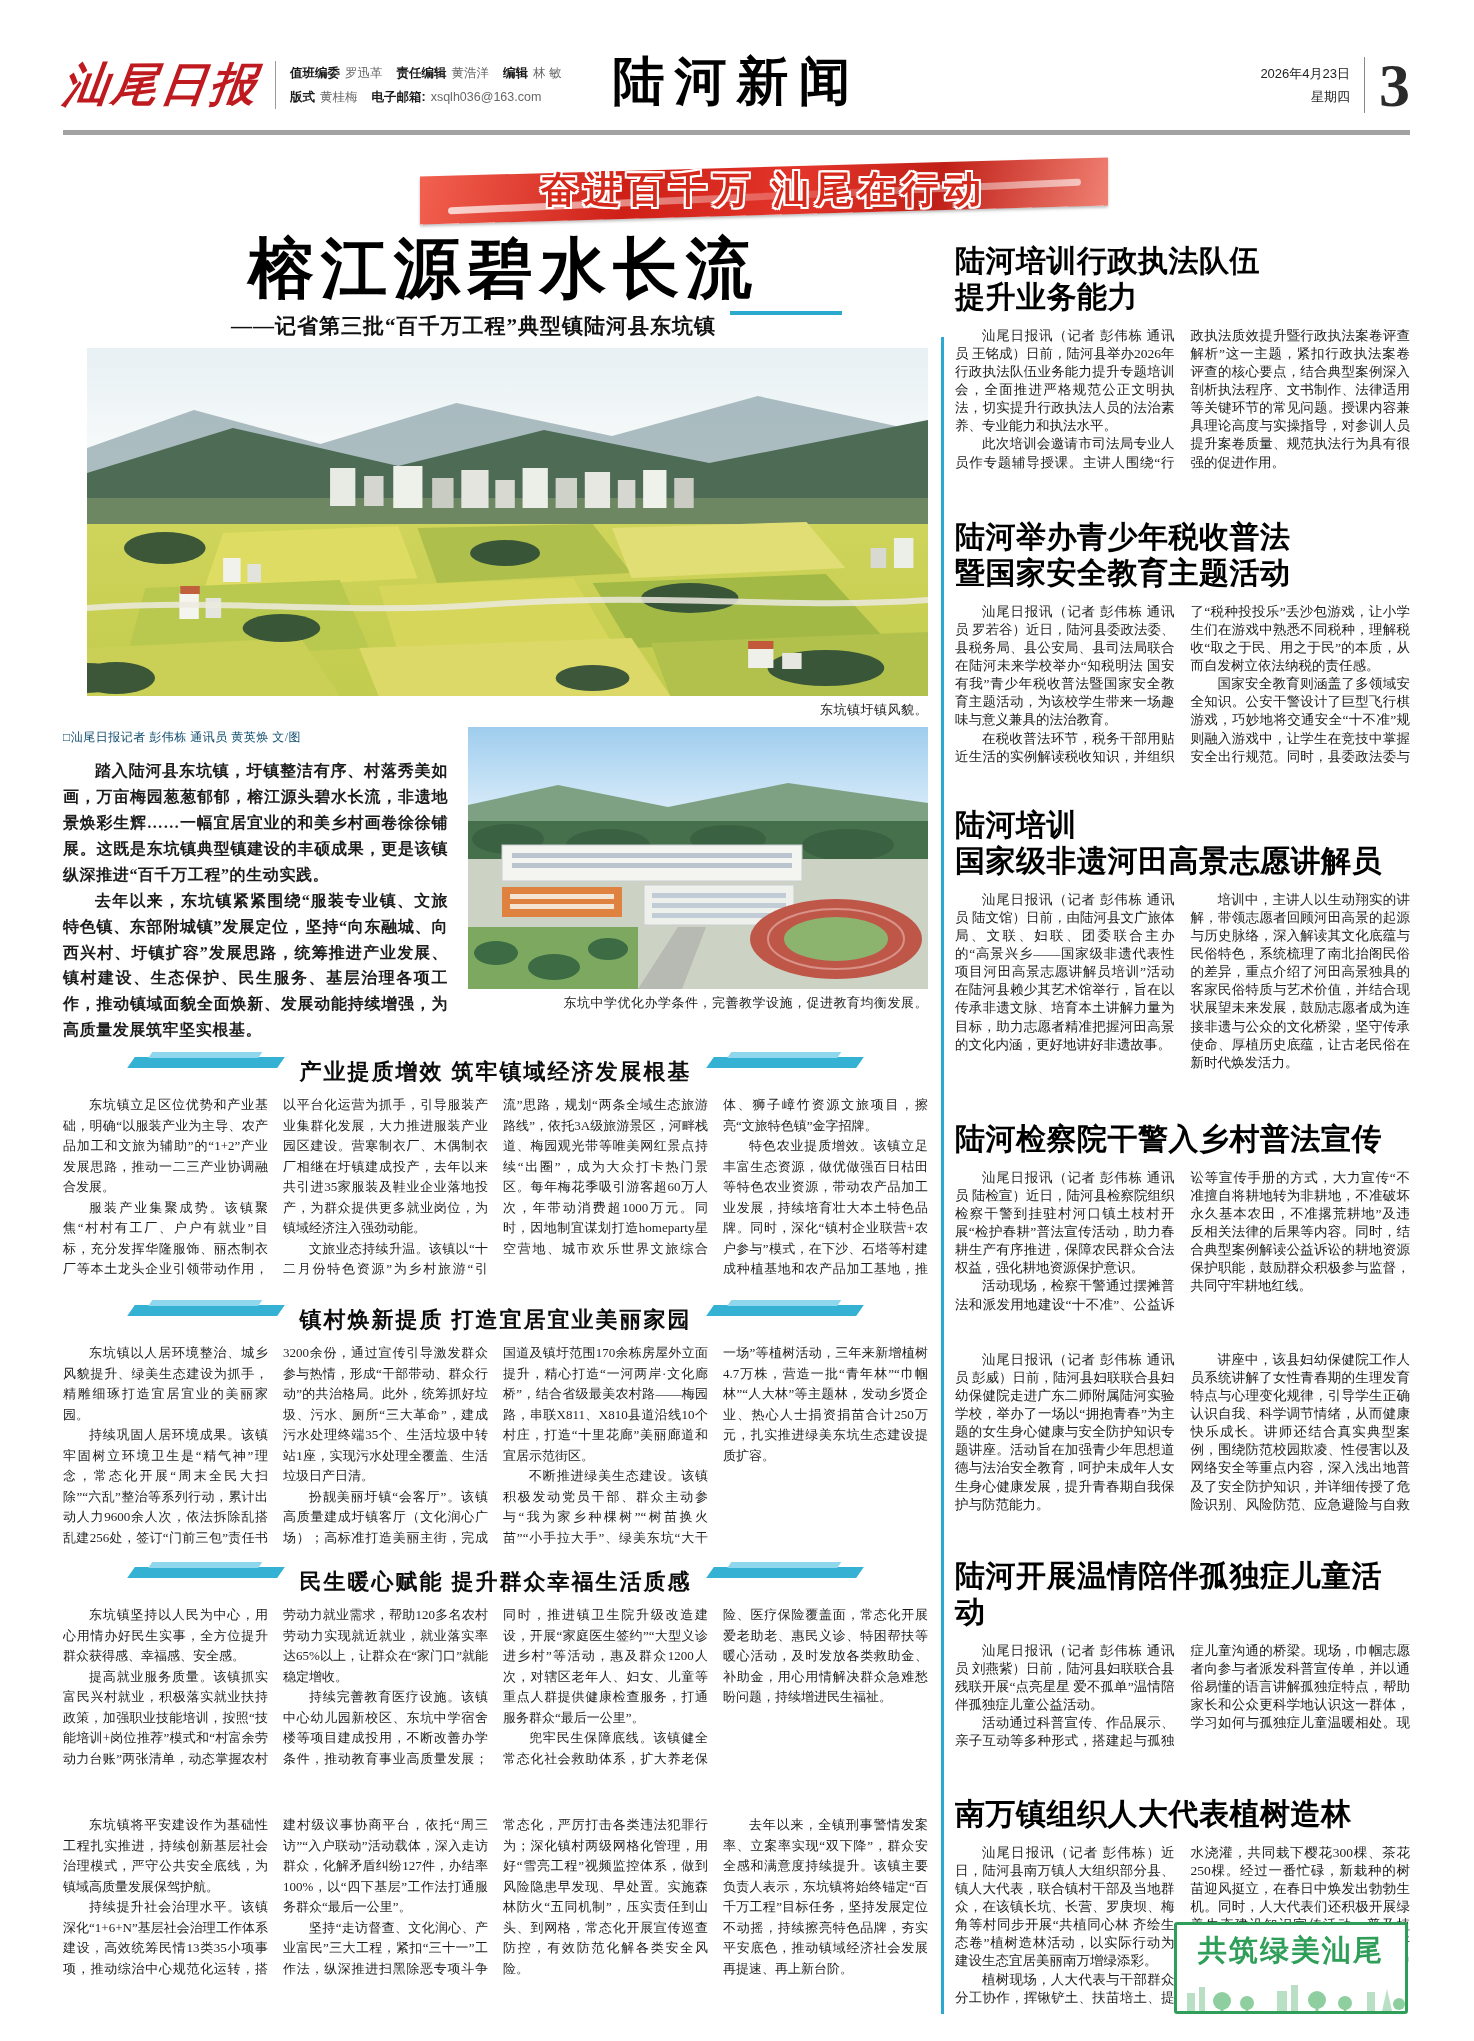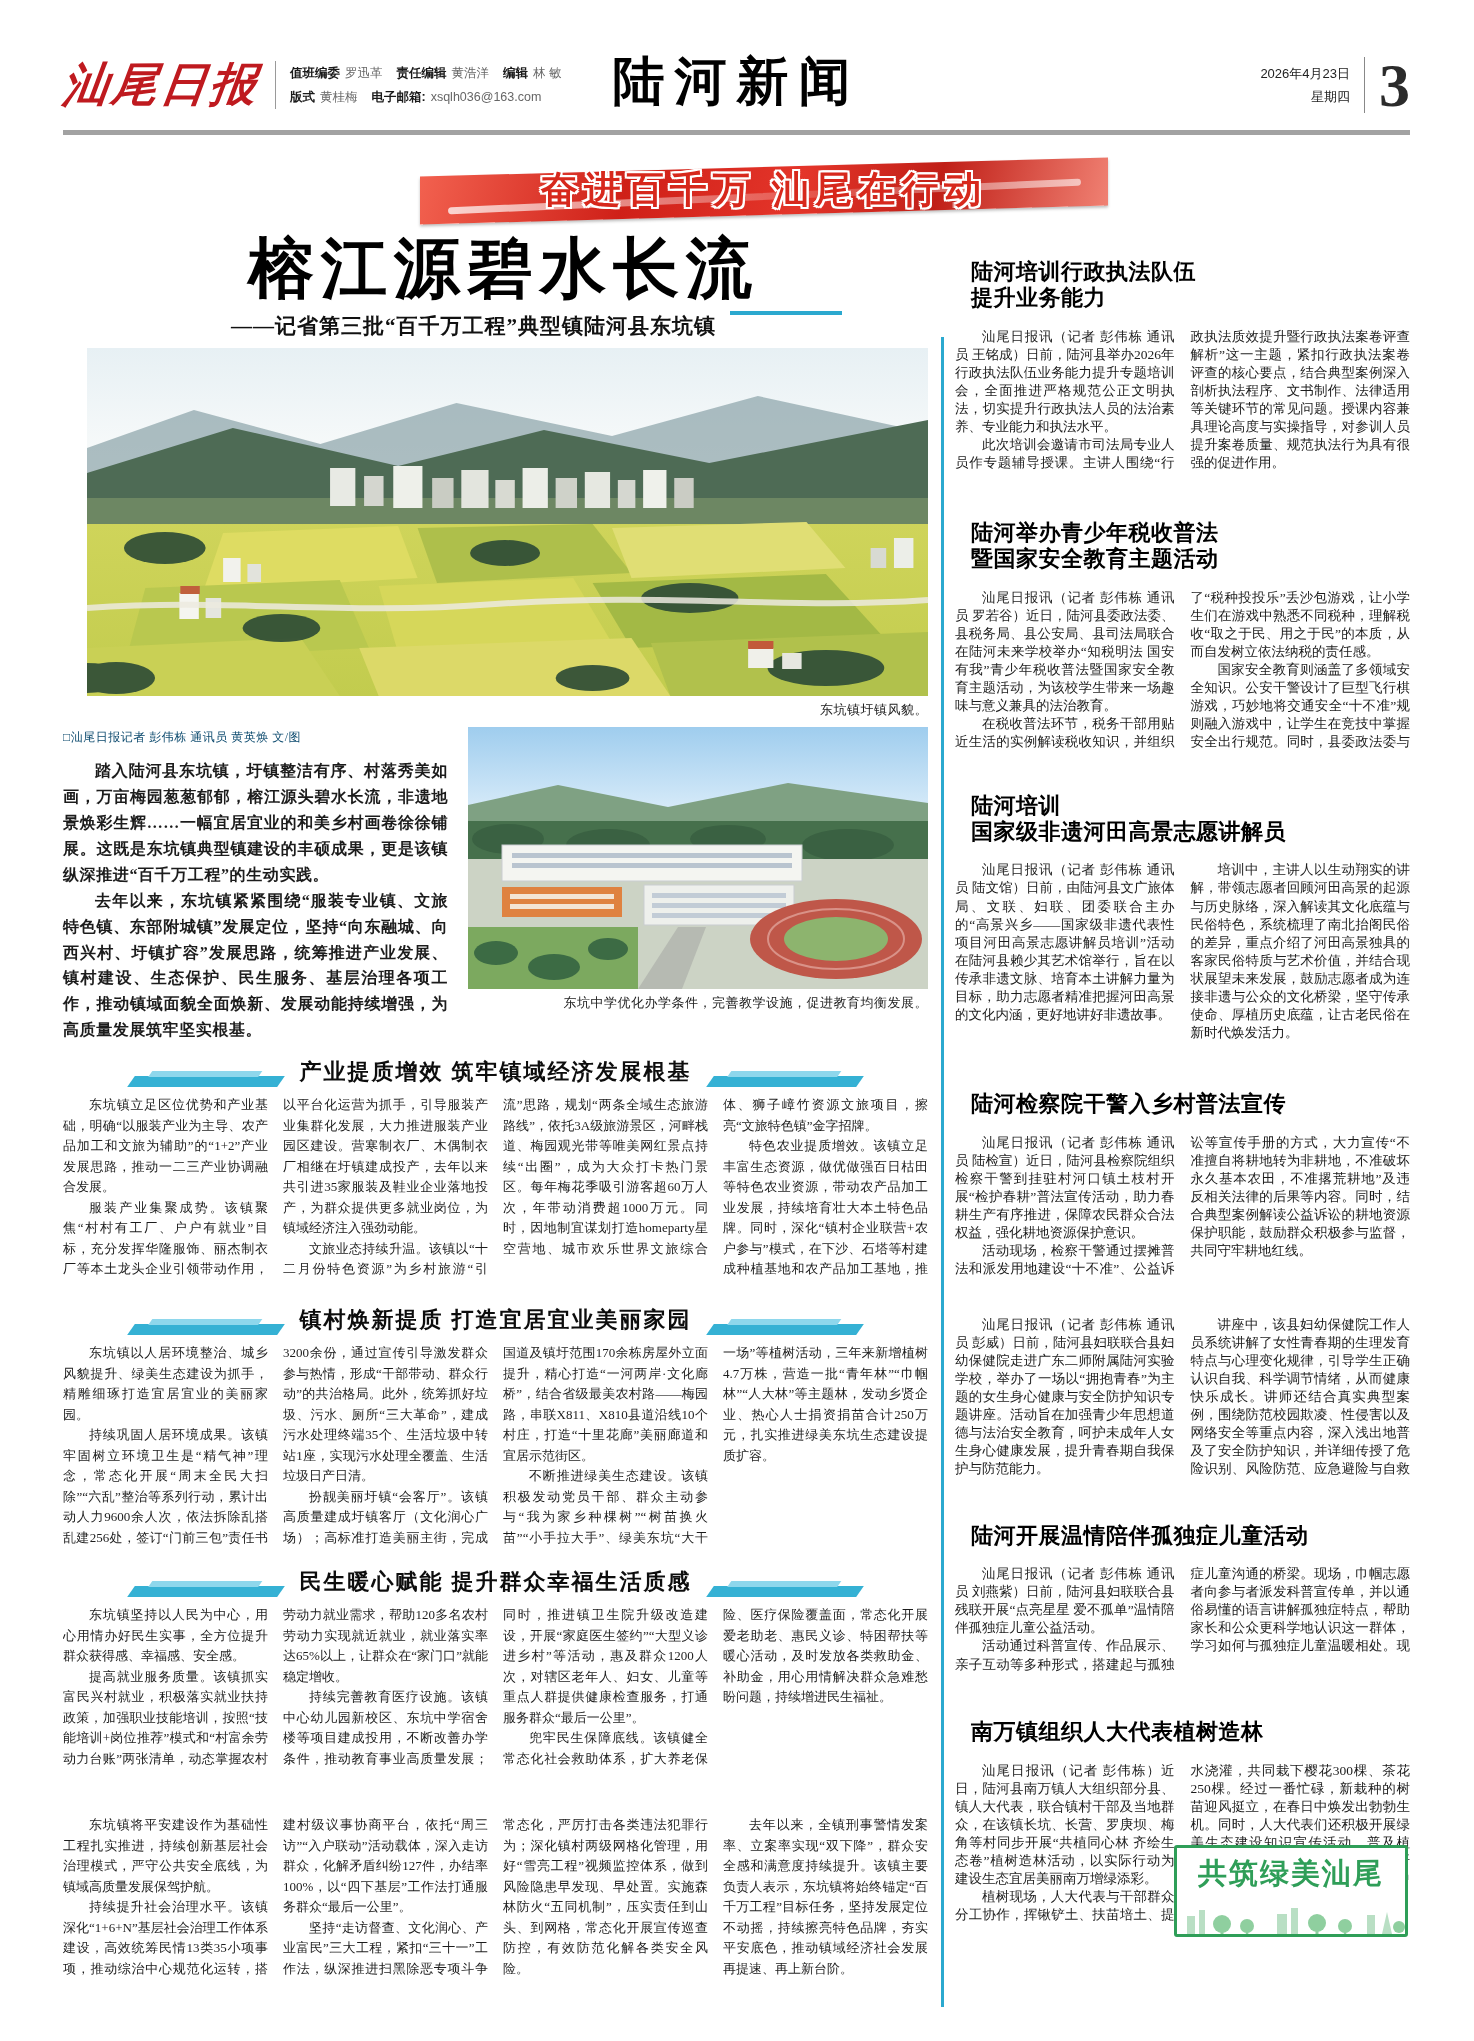--- a/index.html
+++ b/index.html
@@ -50,33 +50,33 @@
   .photo{display:block;width:100%;}
   .caption{font-size:13px;color:#222;text-align:right;margin-top:5px;letter-spacing:.5px;}
   .intro-row{display:flex;gap:20px;margin-top:8px;}
   .intro-col{width:385px;flex:none;}
   .byline{font-size:12px;color:#0c4a6e;margin:2px 0 12px 0;letter-spacing:.5px;}
   .intro{font-size:16px;font-weight:bold;line-height:1.62;text-align:justify;letter-spacing:.6px;}
   .intro .para{margin:0;text-indent:2em;}
   .photo2-col{flex:1;min-width:0;}
   
   .section{margin-top:14px;}
-  .sec-h{display:flex;align-items:flex-end;justify-content:center;gap:18px;height:30px;}
+  .sec-h{display:flex;align-items:flex-start;justify-content:center;gap:18px;height:30px;}
   .sec-h .title{font-size:22px;font-weight:bold;color:#0d0d0d;letter-spacing:2px;white-space:nowrap;
         font-family:"Liberation Sans","DejaVu Sans",sans-serif;}
   .sec-h .bar{width:150px;height:11px;background:#35b1d4;transform:skewX(-35deg);position:relative;}
   .sec-h .bar:after{content:"";position:absolute;left:14px;top:-5px;width:110px;height:6px;background:#8ed7ec;}
   .sec-body{margin-top:8px;column-gap:15px;column-count:4;font-size:13px;line-height:1.58;
         text-align:justify;overflow:hidden;}
   .sec-body .para{margin:0;text-indent:2em;}
   .h1-body{height:196px;} .h2-body{height:210px;} .h3-body{height:196px;} .h4-body{height:192px;}
   
   .art{margin-top:32px;}
   .art:first-child{margin-top:0;}
-  .art h2{margin:16px;font-size:22px;font-weight:bold;color:#000;line-height:1.2;letter-spacing:.5px;
+  .art h2{margin:0;font-size:30px;font-weight:bold;color:#000;line-height:1.2;letter-spacing:.5px;
         white-space:pre-line;font-family:"Liberation Serif","DejaVu Serif",serif;}
   .art-body{margin-top:12px;column-count:2;column-gap:16px;font-size:13.5px;line-height:1.34;
         text-align:justify;overflow:hidden;}
   .art-body .para{margin:0;text-indent:2em;}
   .a1{height:160px;} .a2{height:172px;} .a3{height:198px;} .a4{height:150px;}
   .a5{height:175px;} .a6{height:122px;} .a7{height:170px;}
   .art7{position:relative;}
   .green-box{position:absolute;right:2px;top:126px;width:228px;height:86px;border:3px solid #2f9e58;
         border-radius:3px;background:#fff;overflow:hidden;}
   .green-box .gb-text{display:block;text-align:center;font-size:29px;font-weight:bold;color:#2f9e58;

